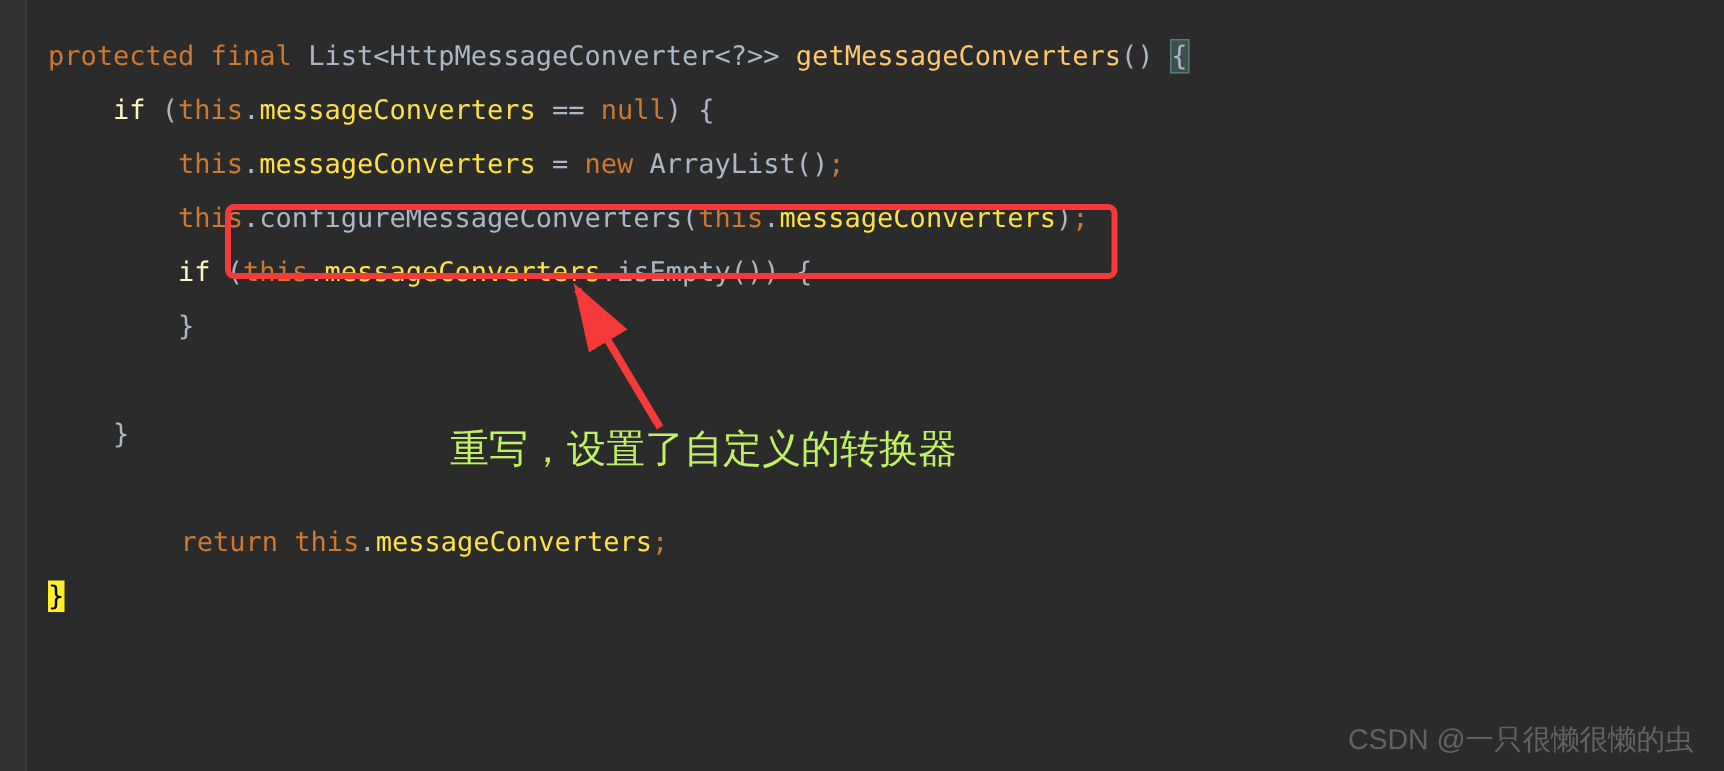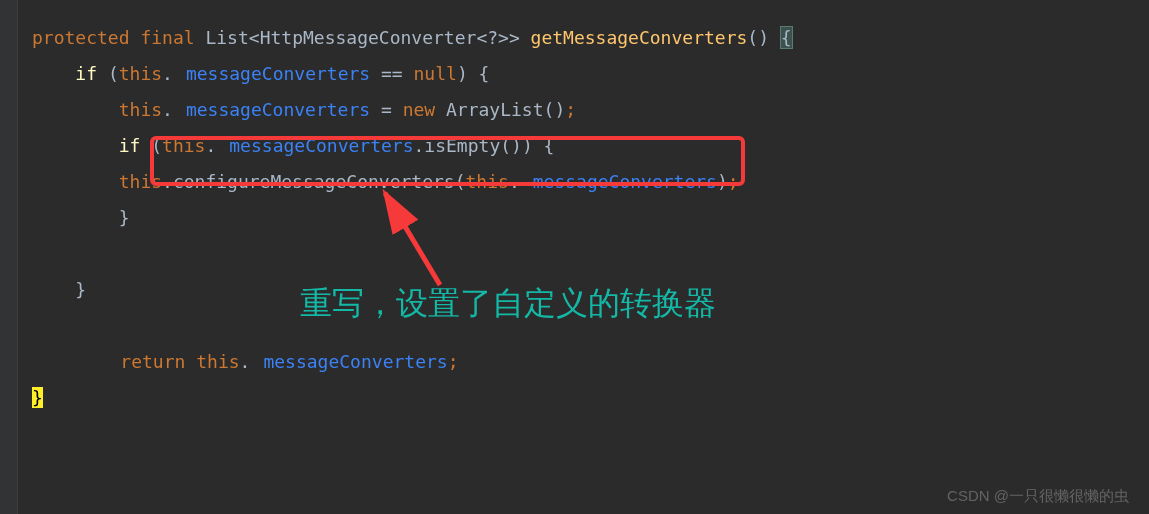--- a/index.html
+++ b/index.html
@@ -42,21 +42,21 @@
     .kw-modifier { color: #cc7832; }
     .kw-final { color: #cc7832; }
     .kw-if { color: #fef9c3; }
     .kw-new { color: #cc7832; }
     .kw-null { color: #cc7832; }
     .kw-return { color: #cc7832; margin-left: 45px; }
     .kw-this { color: #cc7832; }
     .type { color: #a9b7c6; }
     .generic { color: #a9b7c6; }
     .method-decl { color: #ffc66d; }
-    .field { color: #3b82f6; margin-left: 13px; }
+    .field { color: #fde047; }
     .method-call { color: #a9b7c6; }
     .brace { color: #a9b7c6; }
     .punct { color: #a9b7c6; }
     .paren { color: #a9b7c6; }
     .semi { color: #cc7832; }
     .operator { color: #a9b7c6; }
     .caret-brace { background: #ffef28; color: #000; }
     .matched-brace { background: #3b514d; border: 1px solid #5b7a76; }
     
     .highlight-box {
@@ -64,49 +64,49 @@
       border: 4px solid #f63a3a;
       border-radius: 6px;
       pointer-events: none;
     }
     .arrow {
       position: absolute;
       pointer-events: none;
     }
     .annotation {
       position: absolute;
-      color: #14b8a6;
-      font-size: 32px;
+      color: #bef264;
+      font-size: 26px;
       font-family: 'Microsoft YaHei', 'SimHei', sans-serif;
       font-weight: 500;
       pointer-events: none;
     }
     .watermark {
       position: absolute;
       bottom: 8px;
       right: 20px;
       color: #888;
-      font-size: 15px;
+      font-size: 19px;
       font-family: 'Microsoft YaHei', sans-serif;
       opacity: 0.6;
     }
   </style>
 </head>
 <body>
 
 <div class="editor">
   <div class="gutter">
     <div class="gutter-marker"></div>
   </div>
   <div class="code-area">
     <div class="line"><span class="kw-modifier">protected</span> <span class="kw-final">final</span> <span class="type">List</span><span class="generic">&lt;</span><span class="type">HttpMessageConverter</span><span class="generic">&lt;?&gt;</span><span class="generic">&gt;</span> <span class="method-decl">getMessageConverters</span><span class="paren">()</span> <span class="brace matched-brace">{</span></div>
     <div class="line">    <span class="kw-if">if</span> <span class="paren">(</span><span class="kw-this">this</span><span class="punct">.</span><span class="field">messageConverters</span><span class="operator"> == </span><span class="kw-null">null</span><span class="paren">)</span><span class="brace"> {</span></div>
     <div class="line">        <span class="kw-this">this</span><span class="punct">.</span><span class="field">messageConverters</span><span class="operator"> = </span><span class="kw-new">new</span><span class="type"> ArrayList</span><span class="paren">()</span><span class="semi">;</span></div>
+    <div class="line">        <span class="kw-this">this</span><span class="punct">.</span><span class="method-call">configureMessageConverters</span><span class="paren">(</span><span class="kw-this">this</span><span class="punct">.</span><span class="field">messageConverters</span><span class="paren">)</span><span class="semi">;</span></div>
     <div class="line">        <span class="kw-if">if</span><span class="paren"> (</span><span class="kw-this">this</span><span class="punct">.</span><span class="field">messageConverters</span><span class="punct">.</span><span class="method-call">isEmpty</span><span class="paren">()</span><span class="paren">)</span><span class="brace"> {</span></div>
-    <div class="line">        <span class="kw-this">this</span><span class="punct">.</span><span class="method-call">configureMessageConverters</span><span class="paren">(</span><span class="kw-this">this</span><span class="punct">.</span><span class="field">messageConverters</span><span class="paren">)</span><span class="semi">;</span></div>
     <div class="line">        <span class="brace">}</span></div>
     <div class="line"> </div>
     <div class="line">    <span class="brace">}</span></div>
     <div class="line"> </div>
     <div class="line">    <span class="kw-return">return</span><span class="kw-this"> this</span><span class="punct">.</span><span class="field">messageConverters</span><span class="semi">;</span></div>
     <div class="line"><span class="brace caret-brace">}</span></div>
   </div>
 </div>
 
 <div class="highlight-box" style="left:150px; top:136px; width:595px; height:50px;"></div>

